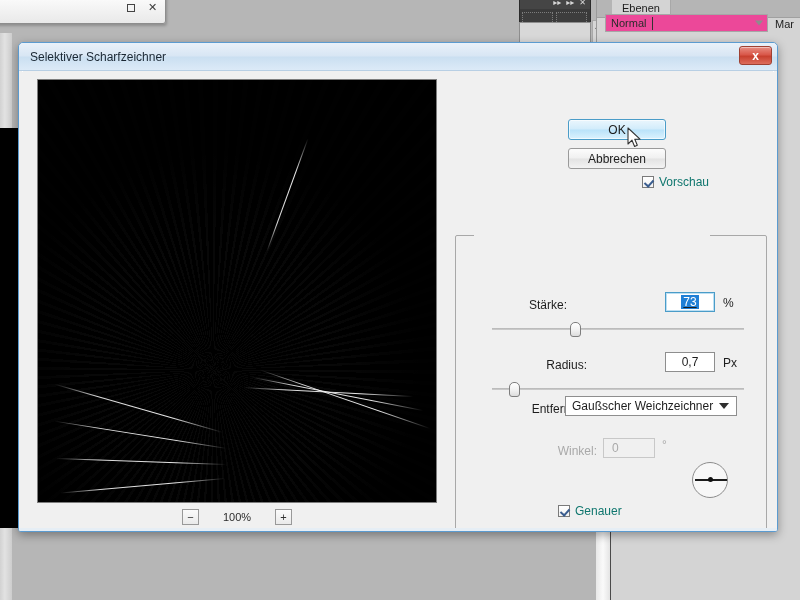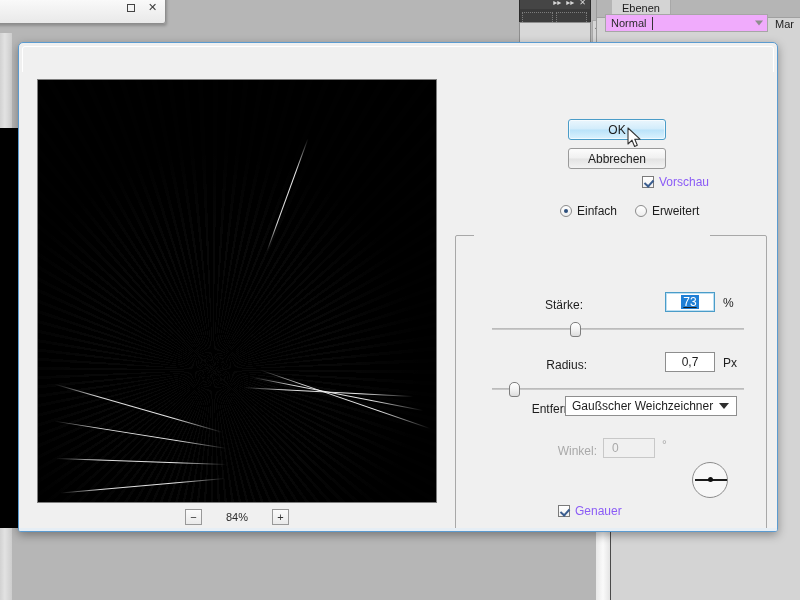--- a/index.html
+++ b/index.html
@@ -73,21 +73,21 @@
     font-size: 11px; color: #1c1c1c;
     border-right: 1px solid #a8a8a8;
   }
   .ps-blend-row {
     position: absolute; left: 8px; top: 14px;
     display: flex; align-items: center; gap: 6px;
   }
   .ps-combo {
     position: relative;
     width: 163px; height: 18px;
-    background: #f0abfc;
+    background: #ec4899;
     border: 1px solid #a6a6a6;
     display: flex; align-items: center;
     padding-left: 5px;
     font-size: 11px; color: #2b2b2b;
   }
   .ps-combo .caret {
     position: absolute; right: 4px; top: 50%;
     transform: translateY(-50%);
     width: 0; height: 0;
     border-left: 4px solid transparent;
@@ -316,21 +316,21 @@
   }
   .cursor {
     position:absolute; left:608px; top:55px;
     width: 16px; height: 22px;
     pointer-events:none;
   }
 
   .chk-row {
     position:absolute;
     display:flex; align-items:center; gap:5px;
-    font-size: 12px; color:#8b5cf6;padding-left:47px;
+    font-size: 12px; color:#0f766e;padding-left:47px;
   }
   .chk-vorschau { left: 576px; top: 103px; }
   .checkbox {
     width: 12px; height: 12px;
     border: 1px solid #7a7a7a;
     background: linear-gradient(#ffffff,#f2f2f2);
     display:flex;align-items:center;justify-content:center;
     position:relative;
   }
   .checkbox.checked:after {
@@ -520,72 +520,66 @@
     </div>
     <div class="ps-caret-text">Mar</div>
   </div>
   <div class="ps-white-strip"></div>
   <div class="ps-bottom-fill"></div>
   <div class="ps-vline"></div>
 
   <div class="dialog">
     <div class="dialog-inner-border"></div>
 
+    <div class="titlebar">
+      <div class="title-text">Selektiver Scharfzeichner</div>
+      <div class="close-btn">x</div>
+    </div>
 
     <div class="dialog-body">
 
       <div class="preview-wrap">
         <div class="kitten"></div>
         <div class="kitten-fur-strands"></div>
         <div class="kitten-vignette"></div>
         <div class="whisker" style="left:10px;  top:352px; width:175px; transform:rotate(16deg);"></div>
         <div class="whisker" style="left:14px;  top:368px; width:175px; transform:rotate(9deg);"></div>
         <div class="whisker" style="left:18px;  top:384px; width:170px; transform:rotate(2deg);"></div>
         <div class="whisker" style="left:22px;  top:398px; width:165px; transform:rotate(-5deg);"></div>
         <div class="whisker" style="left:210px; top:330px; width:175px; transform:rotate(11deg);"></div>
         <div class="whisker" style="left:212px; top:348px; width:180px; transform:rotate(19deg);"></div>
         <div class="whisker" style="left:205px; top:316px; width:170px; transform:rotate(3deg);"></div>
         <div class="whisker" style="left:150px; top:58px;  width:120px; transform:rotate(-70deg);"></div>
       </div>
 
       <div class="zoom-row">
         <div class="zoom-btn">−</div>
-        <div class="zoom-level">84%</div>
+        <div class="zoom-level">100%</div>
         <div class="zoom-btn">+</div>
       </div>
 
       <div class="btn btn-ok">OK</div>
       <div class="btn btn-cancel">Abbrechen</div>
 
       <svg class="cursor" viewBox="0 0 16 22">
         <path d="M1,1 L1,17 L5,13.2 L7.6,19.5 L10.3,18.3 L7.8,12.2 L13,12.2 Z" fill="#ffffff" stroke="#333333" stroke-width="1.1" stroke-linejoin="round"></path>
       </svg>
 
       <div class="chk-row chk-vorschau">
         <span class="checkbox checked"></span>
         <span>Vorschau</span>
       </div>
 
-      <div class="radio-row">
-        <div class="radio-item">
-          <span class="radio on"></span>
-          <span>Einfach</span>
-        </div>
-        <div class="radio-item">
-          <span class="radio"></span>
-          <span>Erweitert</span>
-        </div>
-      </div>
 
       <div class="groupbox">
         <div class="gb-gap"></div>
       </div>
 
 
-      <div class="field-label" style="left:444px; top:226px; width:120px;">Stärke:</div>
+      <div class="field-label" style="left:428px; top:226px; width:120px;">Stärke:</div>
       <div class="num-input focused" style="left:646px; top:220px; width:50px;text-decoration:underline;">
         <span class="selected-text">73</span>
       </div>
       <div class="unit" style="left:704px; top:224px;">%</div>
       <div class="slider" style="left:473px; top:249px; width:252px;">
         <div class="track"></div>
         <div class="thumb" style="left:78px;"></div>
       </div>
 
       <div class="field-label" style="left:448px; top:286px; width:120px;">Radius:</div>

